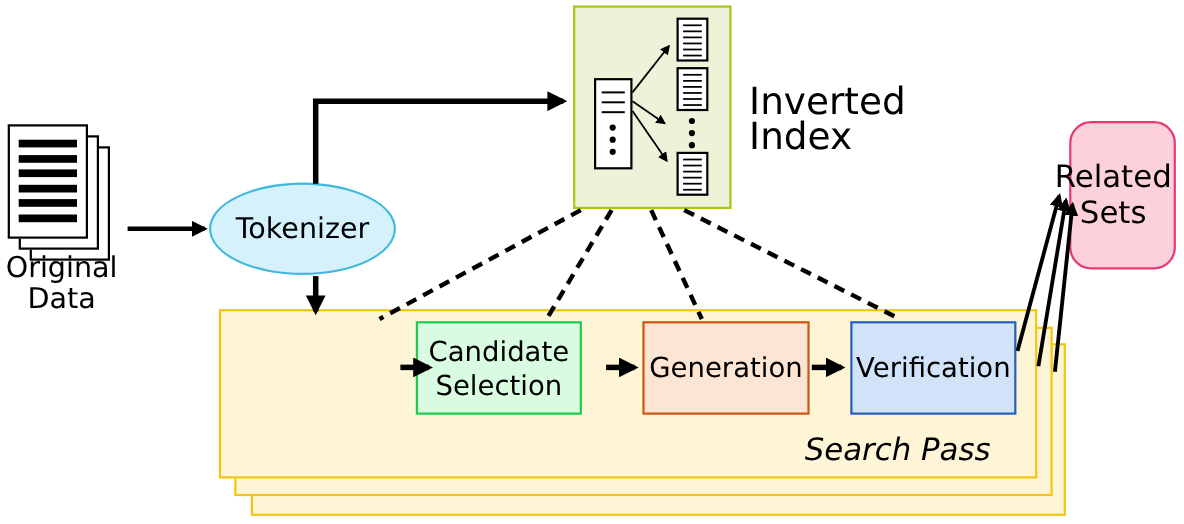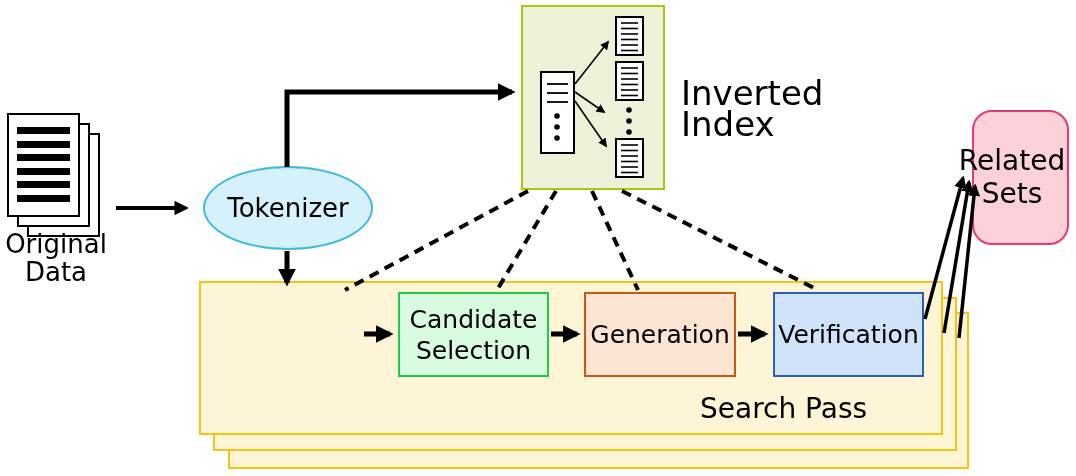--- a/index.html
+++ b/index.html
@@ -9,37 +9,37 @@
   }
 
   
   .sheet{position:absolute;background:var(--search-pass-fill,#fdf5d5);border:2px solid var(--search-pass-border,#f3c512);box-sizing:border-box;}
   #sheet3{left:228px;top:312px;width:741px;height:157px;z-index:1;}
   #sheet2{left:213px;top:297px;width:744px;height:154px;z-index:1;}
   #sheet1{left:199px;top:281px;width:744px;height:154px;z-index:1;}
 
   .search-pass-label{
     position:absolute;left:700px;top:392px;width:232px;z-index:4;
-    font-size:28px;text-align:left;white-space:nowrap;
+    font-size:28px;text-align:center;white-space:nowrap;font-style:italic;
   }
 
   
   .stage{
     position:absolute;top:292px;height:85px;z-index:2;box-sizing:border-box;
     display:flex;align-items:center;justify-content:center;text-align:center;
     font-size:25px;line-height:31px;border:2px solid #000;
   }
   #stage-signature{left:210px;width:152px;background:var(--signature-fill,#ecdaf8);border-color:var(--signature-border,#a264cf);}
-  #stage-candidate{left:398px;width:151px;background:var(--candidate-fill,#d9fbe0);border-color:var(--candidate-border,#1ecb4e);}
+  #stage-candidate{left:378px;width:151px;background:var(--candidate-fill,#d9fbe0);border-color:var(--candidate-border,#1ecb4e);}
   #stage-refinement{left:584px;width:152px;background:var(--refinement-fill,#fde5d3);border-color:var(--refinement-border,#c85912);}
   #stage-verification{left:773px;width:151px;background:var(--verification-fill,#d0e3f8);border-color:var(--verification-border,#2a5fb8);}
 
   
   #tokenizer{
-    position:absolute;left:203px;top:166px;width:170px;height:84px;z-index:2;box-sizing:border-box;
+    position:absolute;left:190px;top:166px;width:170px;height:84px;z-index:2;box-sizing:border-box;
     background:var(--tokenizer-fill,#d5f1fb);border:2px solid var(--tokenizer-border,#41b9dc);border-radius:50%;
     display:flex;align-items:center;justify-content:center;font-size:26px;
   }
 
   
   #inverted-index-box{
     position:absolute;left:521px;top:5px;width:144px;height:185px;z-index:1;box-sizing:border-box;
     background:var(--inverted-index-fill,#eef2d9);border:2px solid var(--inverted-index-border,#a6c814);
   }
   #inverted-index-label{

